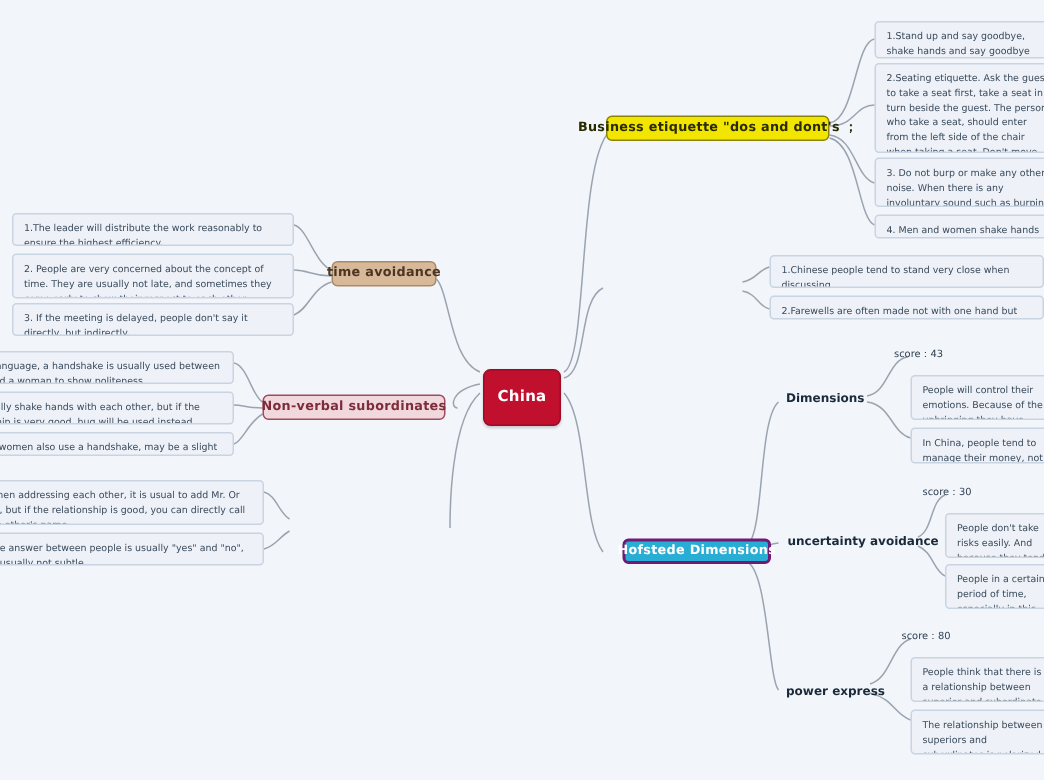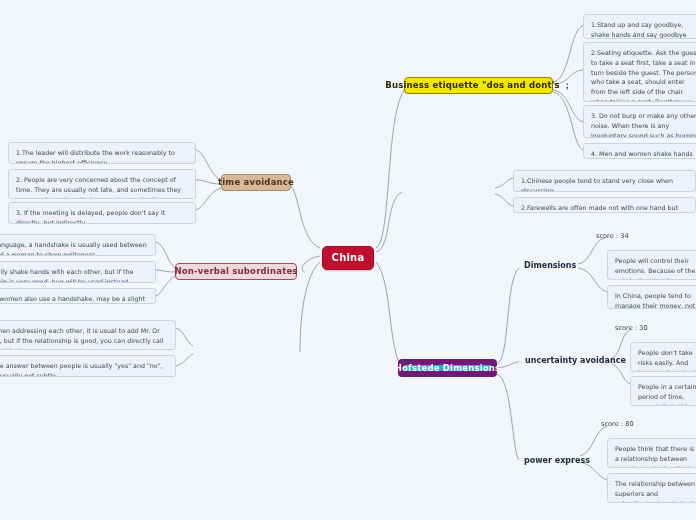--- a/index.html
+++ b/index.html
@@ -19,21 +19,21 @@
     text-align:center;line-height:1.2;padding:3px 8px;
     white-space:nowrap;
   }
   .node-central{
     background:#c10f2e;border:1px solid #9c0c25;color:#ffffff;
     font-size:10px;border-radius:5px;
     box-shadow:0 1px 2px rgba(0,0,0,.18);
   }
   .node-etiquette{background:#f2e500;border:1px solid #8c8400;color:#2b2b00;}
   .node-spatial{background:#1d9640;border:1px solid #16742f;color:#ffffff;}
-  .node-hofstede{background:#28aed4;border:6px solid #701a75;color:#ffffff;}
+  .node-hofstede{background:#28aed4;border:2px solid #701a75;color:#ffffff;margin-left:17px;}
   .node-time{background:#d7b899;border:1px solid #a98a68;color:#4a3622;}
   .node-nonverbal{background:#f0d8dd;border:1px solid #a04a5c;color:#7e2c3c;}
   .node-verbal{background:#7b0f9e;border:1px solid #5c0a77;color:#ffffff;}
 
   .sub-label{
     position:absolute;font-size:8px;font-weight:bold;color:#1b2a3a;
     white-space:nowrap;background:transparent;
   }
   .leaf{
     position:absolute;box-sizing:border-box;
@@ -91,21 +91,21 @@
 
       <path d="M175,268 C168,264 165,244 156,242"></path>
       <path d="M175,272 C165,272 162,270 156,270"></path>
       <path d="M175,276 C165,282 162,294 156,296"></path>
 
       <path d="M193,346 C186,342 184,330 176,328"></path>
       <path d="M193,354 C186,358 184,364 176,366"></path>
     </g>
   </svg>
 
-  <div class="node node-central" style="left:322px;top:246px;width:52px;height:24px;">
+  <div class="node node-central" style="left:322px;top:246px;width:52px;height:38px;">
     <span>China</span>
   </div>
 
   <div class="node node-etiquette" style="left:404px;top:77px;width:149px;height:17px;">
     <span>Business etiquette "dos and dont's ；</span>
   </div>
   <div class="leaf" style="left:583px;top:14px;width:125px;height:25px;">
     <span>1.Stand up and say goodbye, shake hands and say goodbye</span>
   </div>
   <div class="leaf" style="left:583px;top:42px;width:125px;height:60px;">
@@ -126,21 +126,21 @@
   </div>
 
   <div class="node node-hofstede" style="left:398px;top:359px;width:99px;height:17px;">
     <span>Hofstede Dimensions</span>
   </div>
 
   <div class="sub-label" style="left:524px;top:261px;">
     <span>Dimensions</span>
   </div>
   <div class="leaf score" style="left:596px;top:231px;width:70px;height:12px;">
-    <span>score：34</span>
+    <span>score：43</span>
   </div>
   <div class="leaf" style="left:607px;top:250px;width:100px;height:30px;">
     <span>People will control their emotions. Because of the upbringing they have learned to be reserved. People's behaviors are very depressed</span>
   </div>
   <div class="leaf" style="left:607px;top:285px;width:100px;height:24px;">
     <span>In China, people tend to manage their money, not to spoil their plans with excessive indulgence</span>
   </div>
 
   <div class="sub-label" style="left:496px;top:356px;padding-left:29px;">
     <span>uncertainty avoidance</span>

